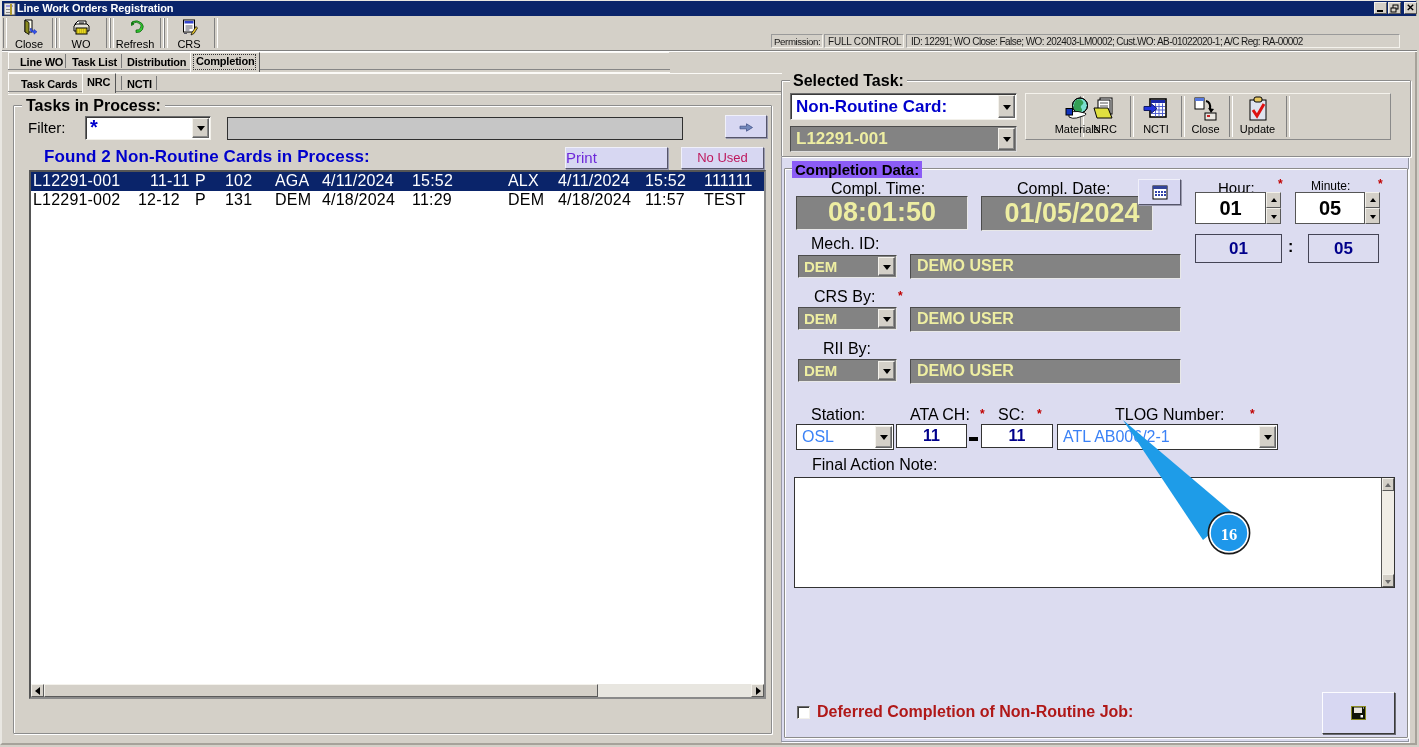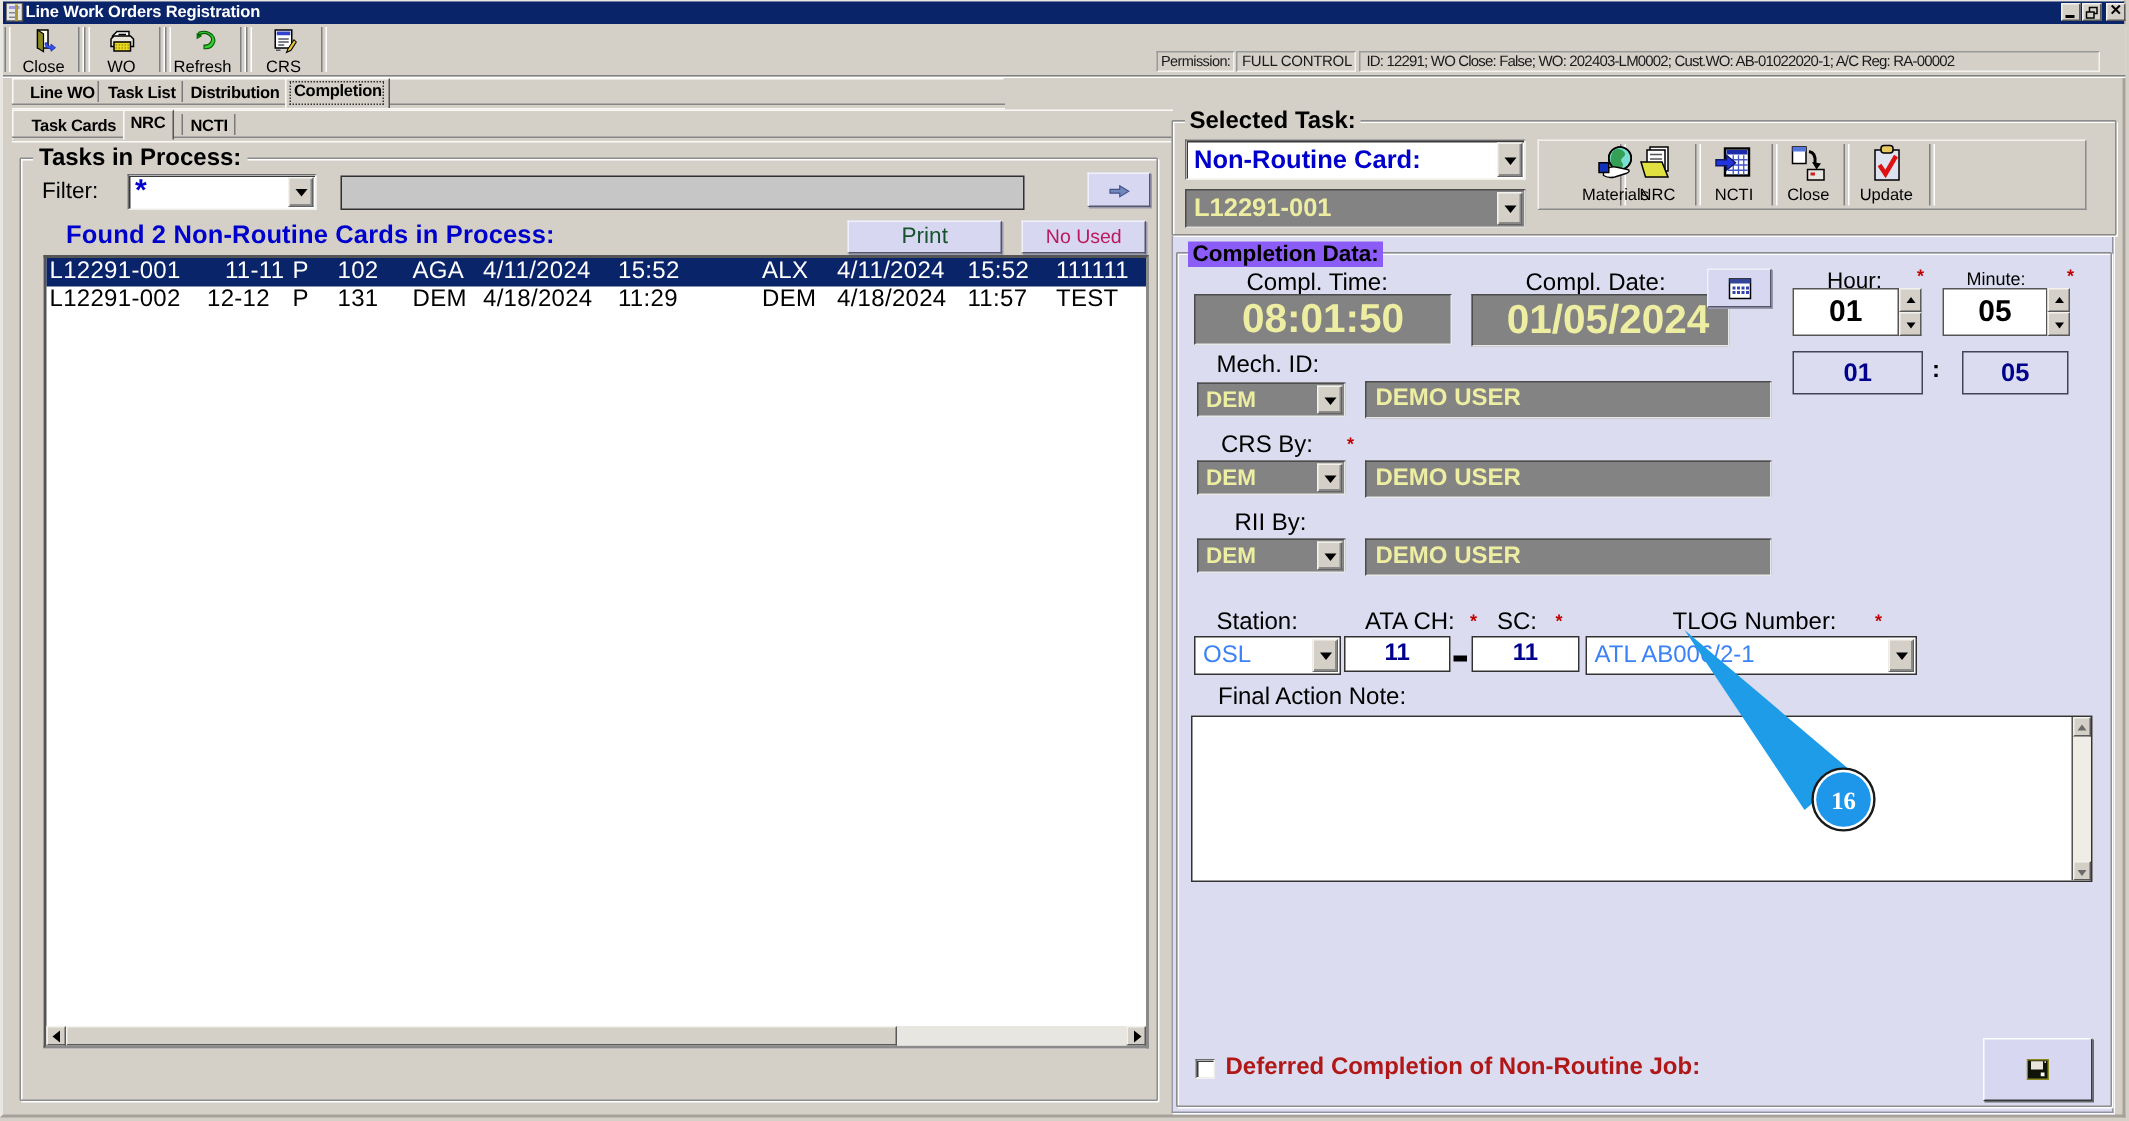--- a/index.html
+++ b/index.html
@@ -120,21 +120,21 @@
   <div class="ddb"></div>
 </div>
 <div class="ab" style="left:227px;top:117px;width:456px;height:23px;background:#c6c6c6;border:1px solid #303030;box-sizing:border-box;"></div>
 <div class="ab lavbtn" style="left:725px;top:115px;width:42px;height:23px;box-sizing:border-box;">
   <svg class="ab" style="left:13px;top:7px;" width="15" height="9" viewBox="0 0 15 9">
       <path d="M1 3.2 L7.5 3.2 L7.5 0.8 L13.5 4.5 L7.5 8.2 L7.5 5.8 L1 5.8 Z" fill="#7288bb" stroke="#44548a" stroke-width="0.8"></path>
     </svg>
 </div>
 
 <div class="ab lbl" style="left:28px;top:147px;font-size:17px;letter-spacing:0.1px;font-weight:bold;color:#0000cc;margin-left:16px;">Found 2 Non-Routine Cards in Process:</div>
-<div class="ab lavbtn" style="left:565px;top:147px;width:103px;height:22px;box-sizing:border-box;text-align:center;font-size:15px;line-height:20px;color:#14532d;">Print</div>
+<div class="ab lavbtn" style="left:565px;top:147px;width:103px;height:22px;box-sizing:border-box;text-align:left;font-size:15px;line-height:20px;color:#6d28d9;">Print</div>
 <div class="ab lavbtn" style="left:681px;top:147px;width:83px;height:22px;box-sizing:border-box;text-align:center;font-size:13px;line-height:20px;color:#be185d;">No Used</div>
 
 <div class="ab" style="left:29px;top:170px;width:737px;height:529px;background:#fff;border:2px solid;border-color:#555 #8a8a8a #8a8a8a #555;box-sizing:border-box;"></div>
 <div class="ab" style="left:31px;top:172px;width:733px;height:19px;background:#0a246a;"></div>
 <div class="ab" style="left:0;top:172px;width:780px;height:19px;font-size:16px;letter-spacing:0.2px;color:#fff;">
   <span class="ab" style="left:33px;">L12291-001</span>
     <span class="ab" style="left:138px;margin-left:12px;">11-11</span>
     <span class="ab" style="left:195px;">P</span>
     <span class="ab" style="left:225px;">102</span>
     <span class="ab" style="left:275px;">AGA</span>

